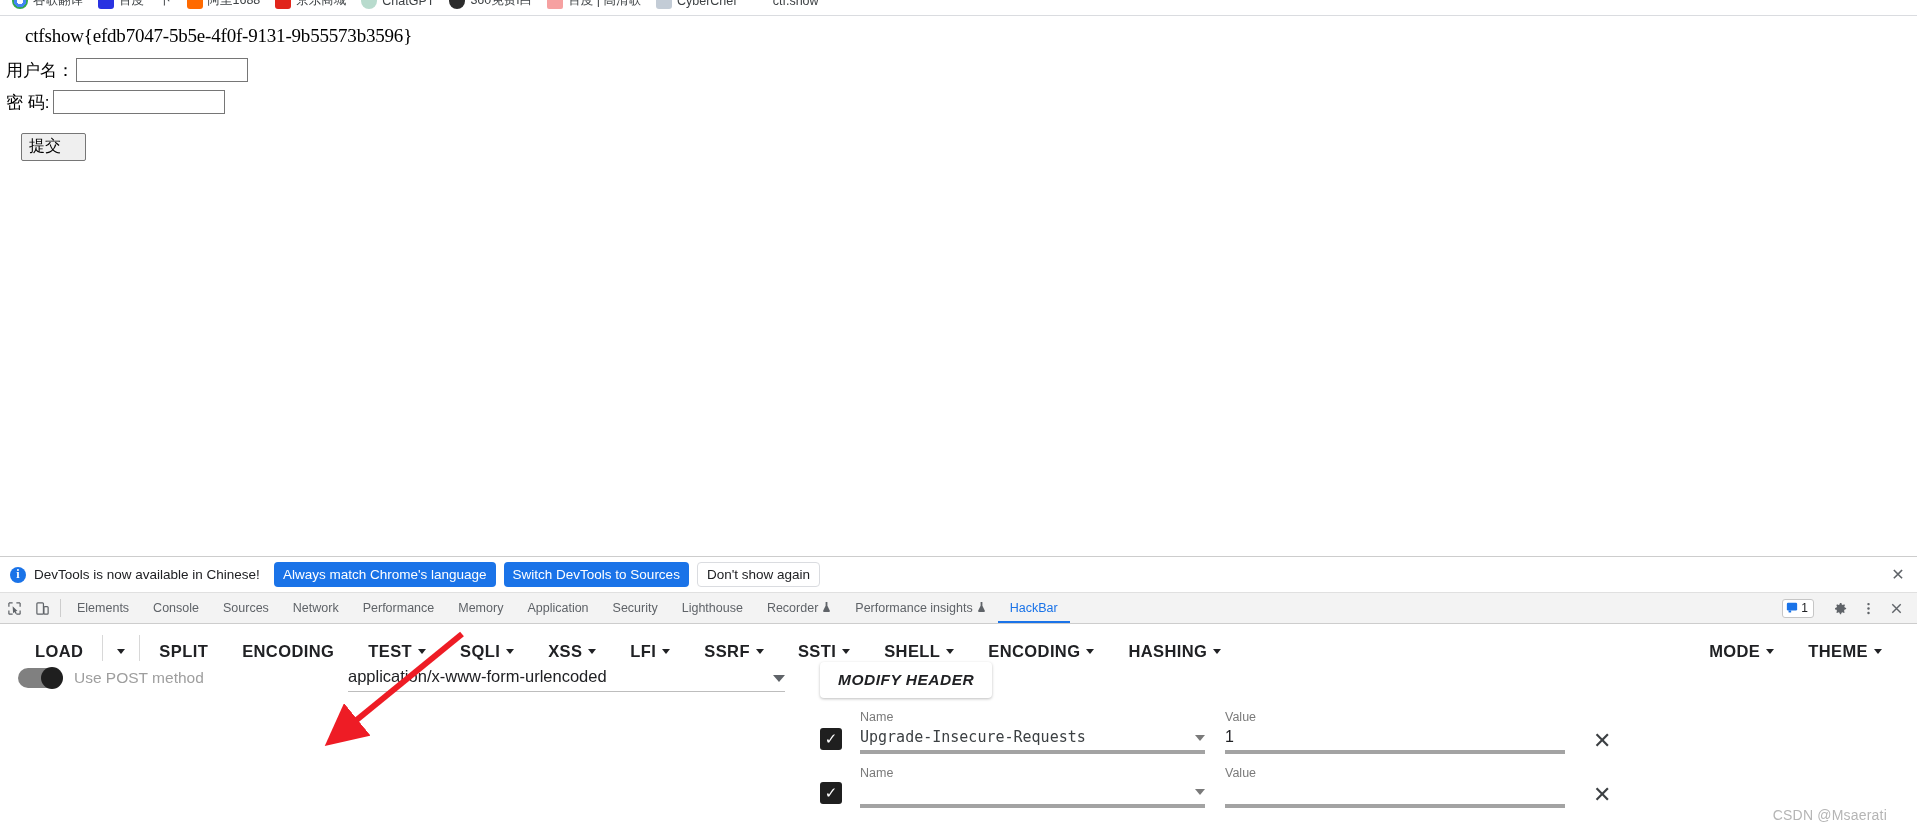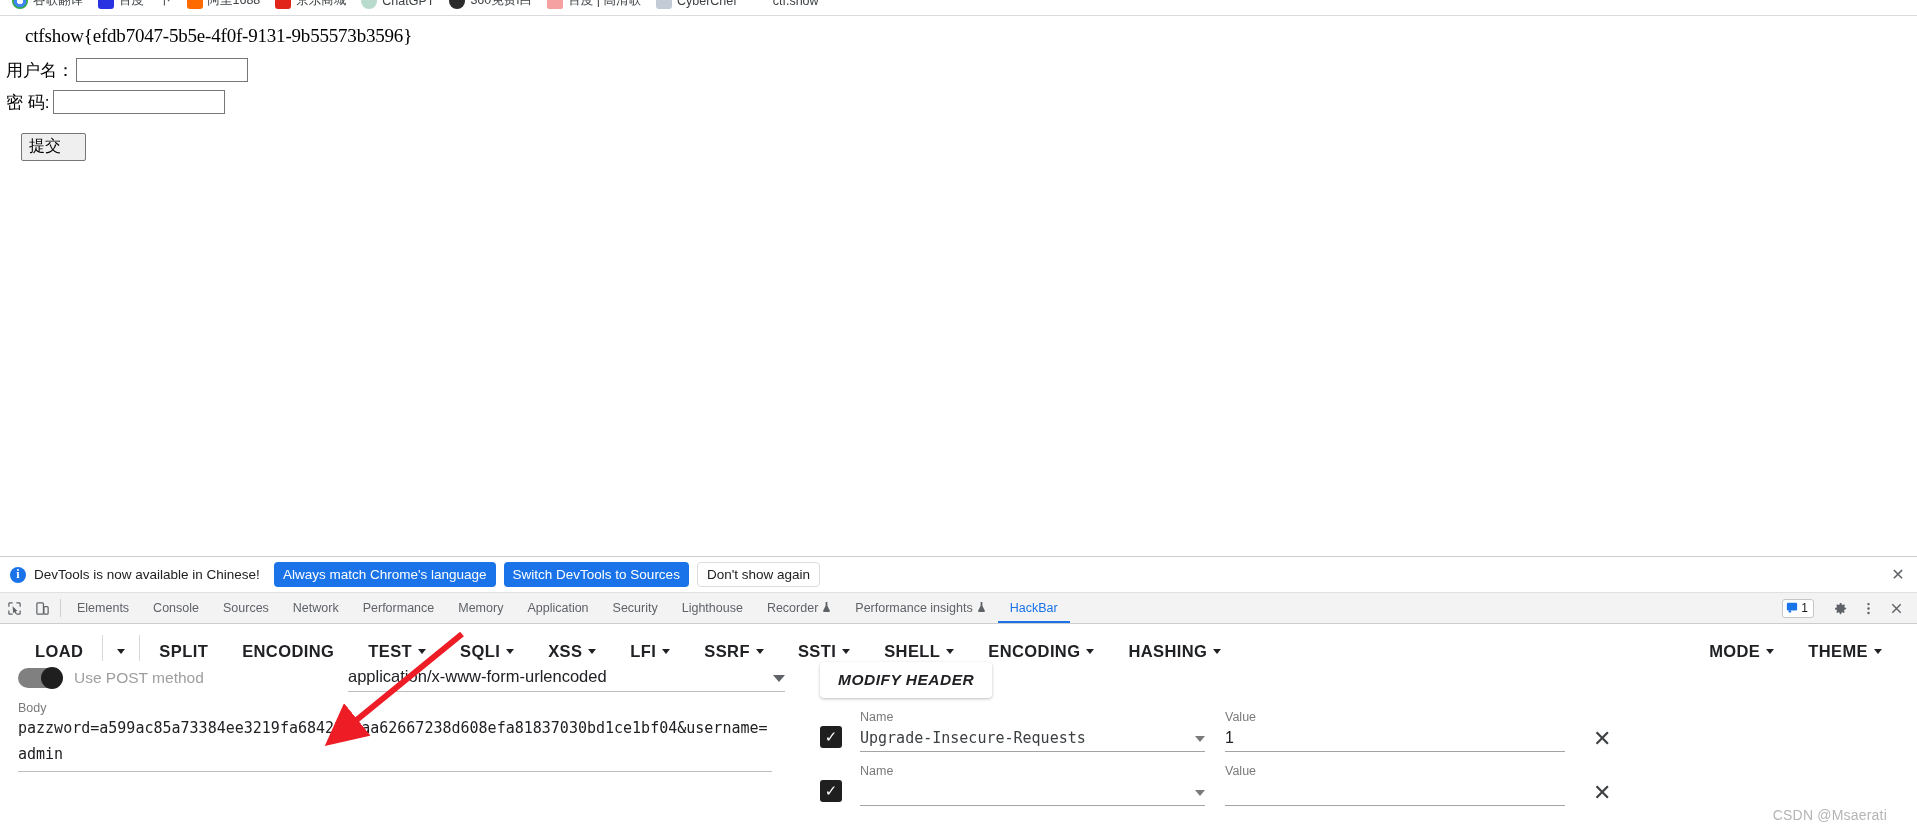--- a/index.html
+++ b/index.html
@@ -184,21 +184,21 @@
   .cb {
     width: 22px; height: 22px; border-radius: 3px; background: #1f1f1f;
     display: flex; align-items: center; justify-content: center;
     color: #fff; font-size: 15px; flex: 0 0 22px; cursor: pointer;
     margin-bottom: 4px;
   }
   .hdr-name { width: 345px; margin-left: 18px; }
   .hdr-val { width: 340px; margin-left: 20px; }
   .sublabel { font-size: 12.5px; color: #7a7a7a; margin-bottom: 4px; }
   .underline-field {
-    border-bottom: 1px solid #a3a3a3; padding-bottom: 4px;
+    border-bottom: 4px solid #a3a3a3; padding-bottom: 4px;
     display: flex; align-items: flex-end; justify-content: space-between;
     font-family: "DejaVu Sans Mono", monospace; font-size: 15px; color: #3c4043;
     min-height: 24px;
   }
   .underline-field.plain { font-family: "Liberation Sans", sans-serif; font-size: 16px; color: #202124; }
   .smalldd { width:0;height:0;border-left:5px solid transparent;border-right:5px solid transparent;border-top:6px solid #7a7a7a; margin-bottom: 5px; }
   .rowx { margin-left: 28px; font-size: 22px; color: #3c4043; cursor: pointer; margin-bottom: 2px; line-height: 1; }
 
   
   .arrow-svg { position: absolute; left: 0; top: 0; width: 1917px; height: 835px; pointer-events: none; }
@@ -436,24 +436,20 @@
 
       <div class="hb-body">
         <div class="hb-left">
           <div class="togglerow">
             <div class="toggle">
                 <span class="knob"></span>
               </div>
             <span class="togglelabel">Use POST method</span>
           </div>
 
-          <div class="bodyfield">
-            <div class="fieldlabel">Body</div>
-            <div class="bodytext">pazzword=a599ac85a73384ee3219fa684296eaa62667238d608efa81837030bd1ce1bf04&amp;username=admin</div>
-          </div>
 
           <div class="ctype-wrap">
             <div class="ctype">
               <span class="val">application/x-www-form-urlencoded</span>
               <span class="dd"></span>
             </div>
           </div>
         </div>
 
         <div class="hb-right">

